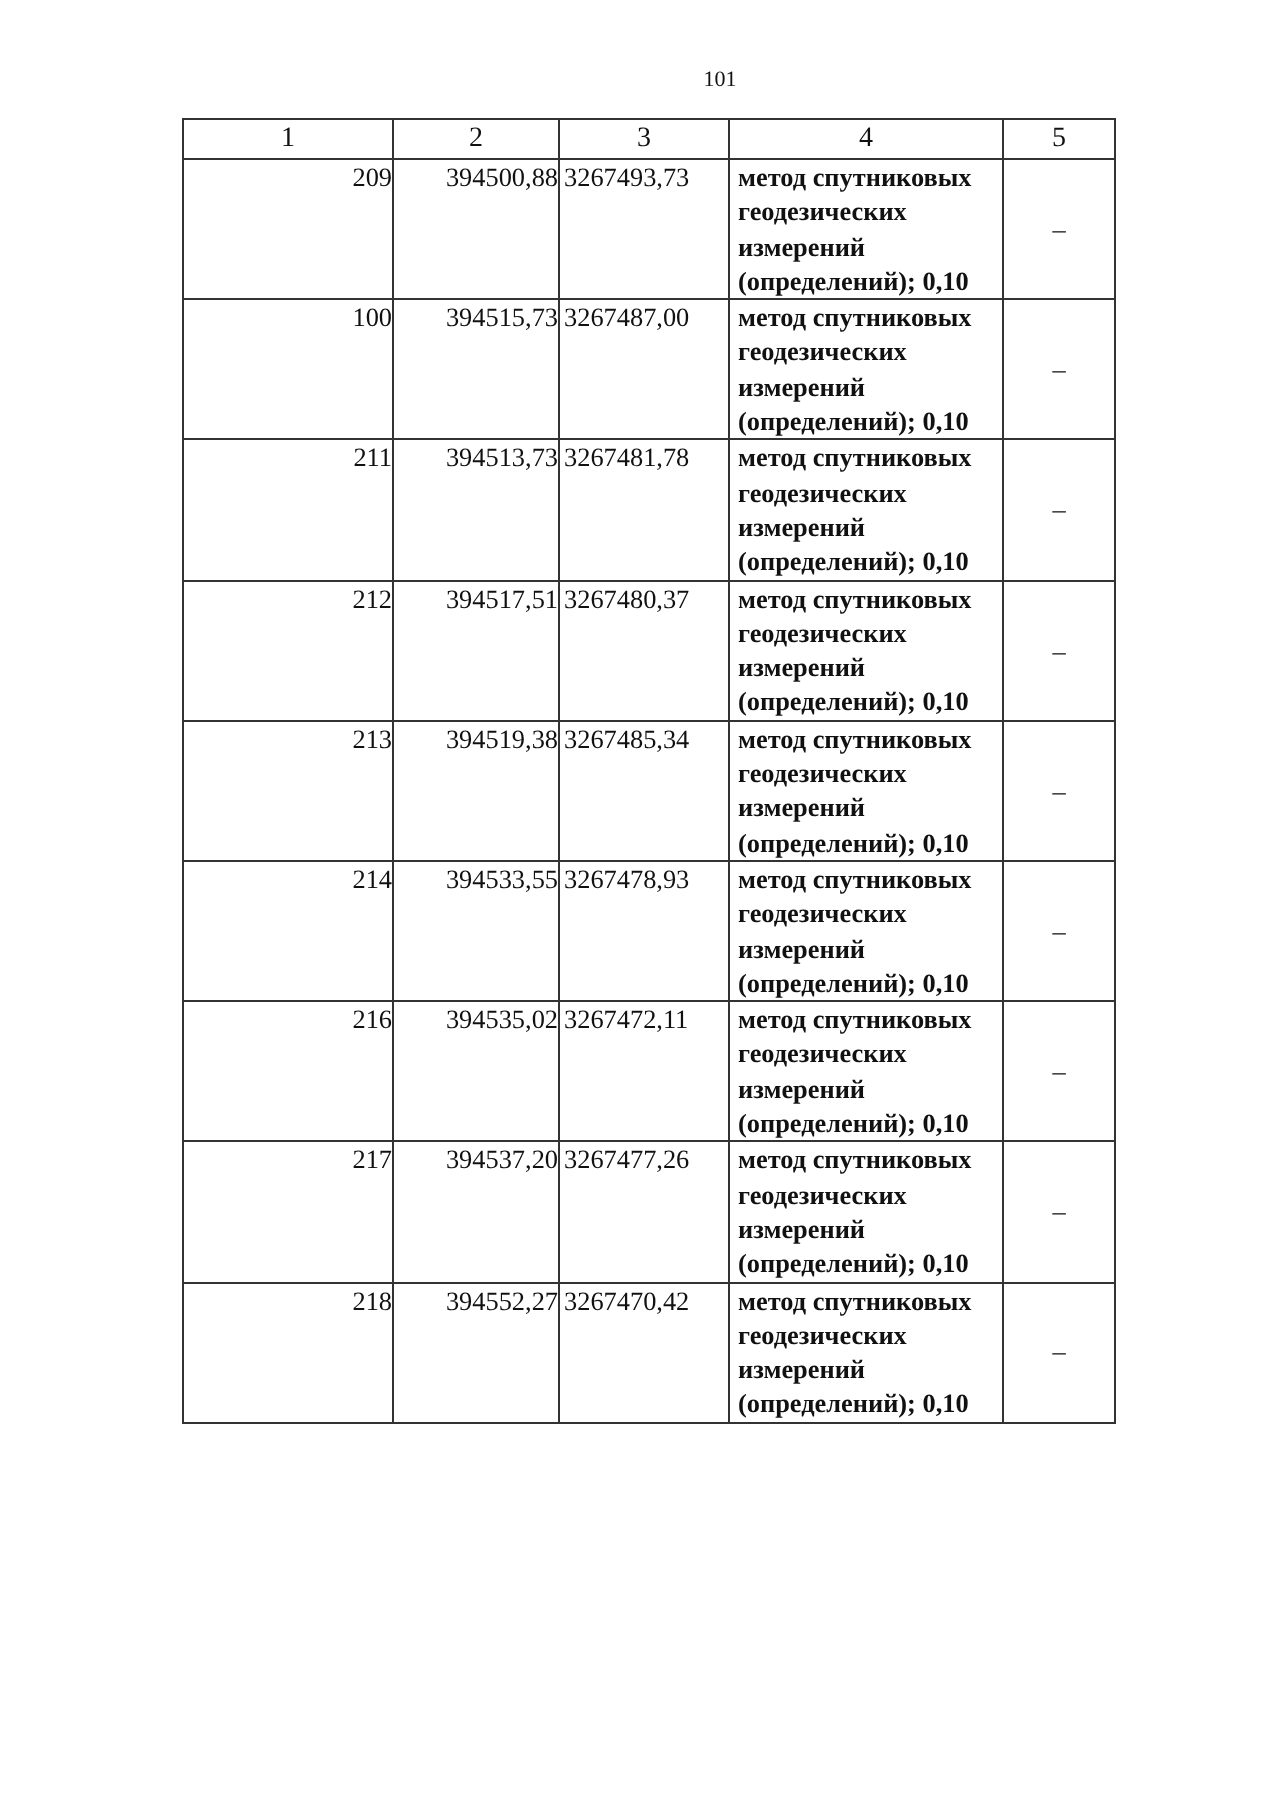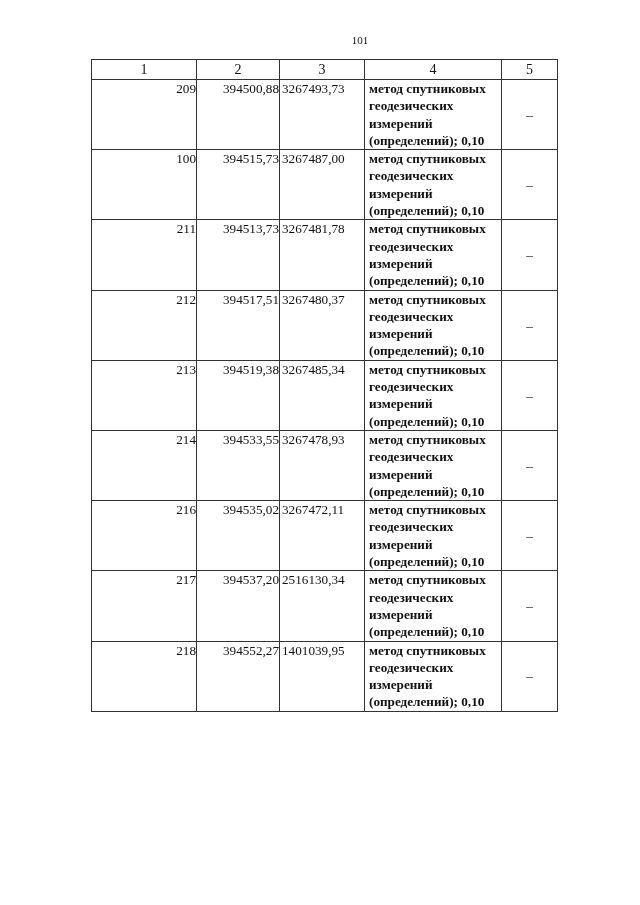--- a/index.html
+++ b/index.html
@@ -118,33 +118,33 @@
           <div>метод спутниковых</div>
           <div>геодезических</div>
           <div>измерений</div>
           <div>(определений); 0,10</div>
         </td>
         <td class="c5">–</td>
       </tr>
       <tr class="row">
         <td class="c1">217</td>
         <td class="c2">394537,20</td>
-        <td class="c3">2516130,34</td>
+        <td class="c3">3267477,26</td>
         <td class="c4">
           <div>метод спутниковых</div>
           <div>геодезических</div>
           <div>измерений</div>
           <div>(определений); 0,10</div>
         </td>
         <td class="c5">–</td>
       </tr>
       <tr class="row">
         <td class="c1">218</td>
         <td class="c2">394552,27</td>
-        <td class="c3">1401039,95</td>
+        <td class="c3">3267470,42</td>
         <td class="c4">
           <div>метод спутниковых</div>
           <div>геодезических</div>
           <div>измерений</div>
           <div>(определений); 0,10</div>
         </td>
         <td class="c5">–</td>
       </tr>
     </tbody>
 </table>

